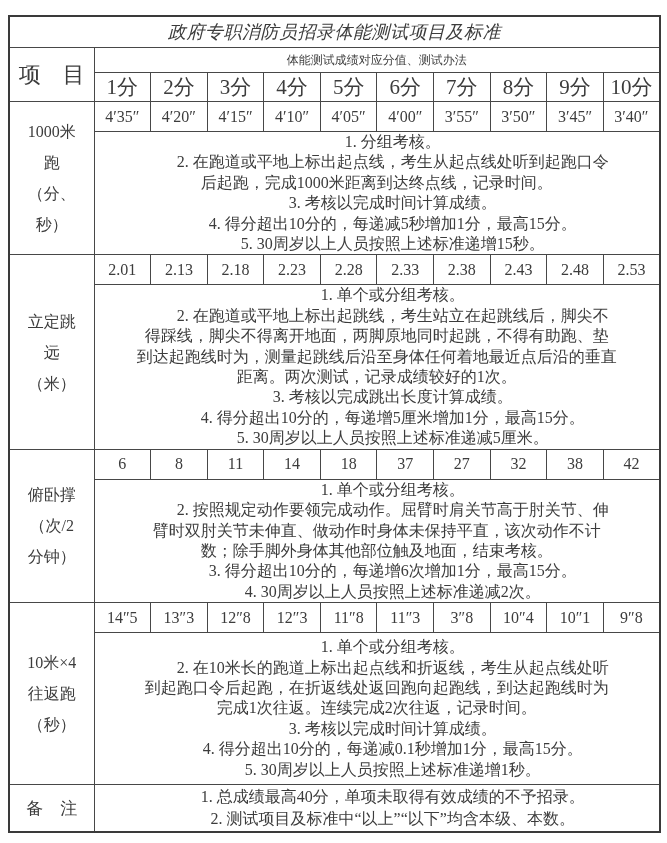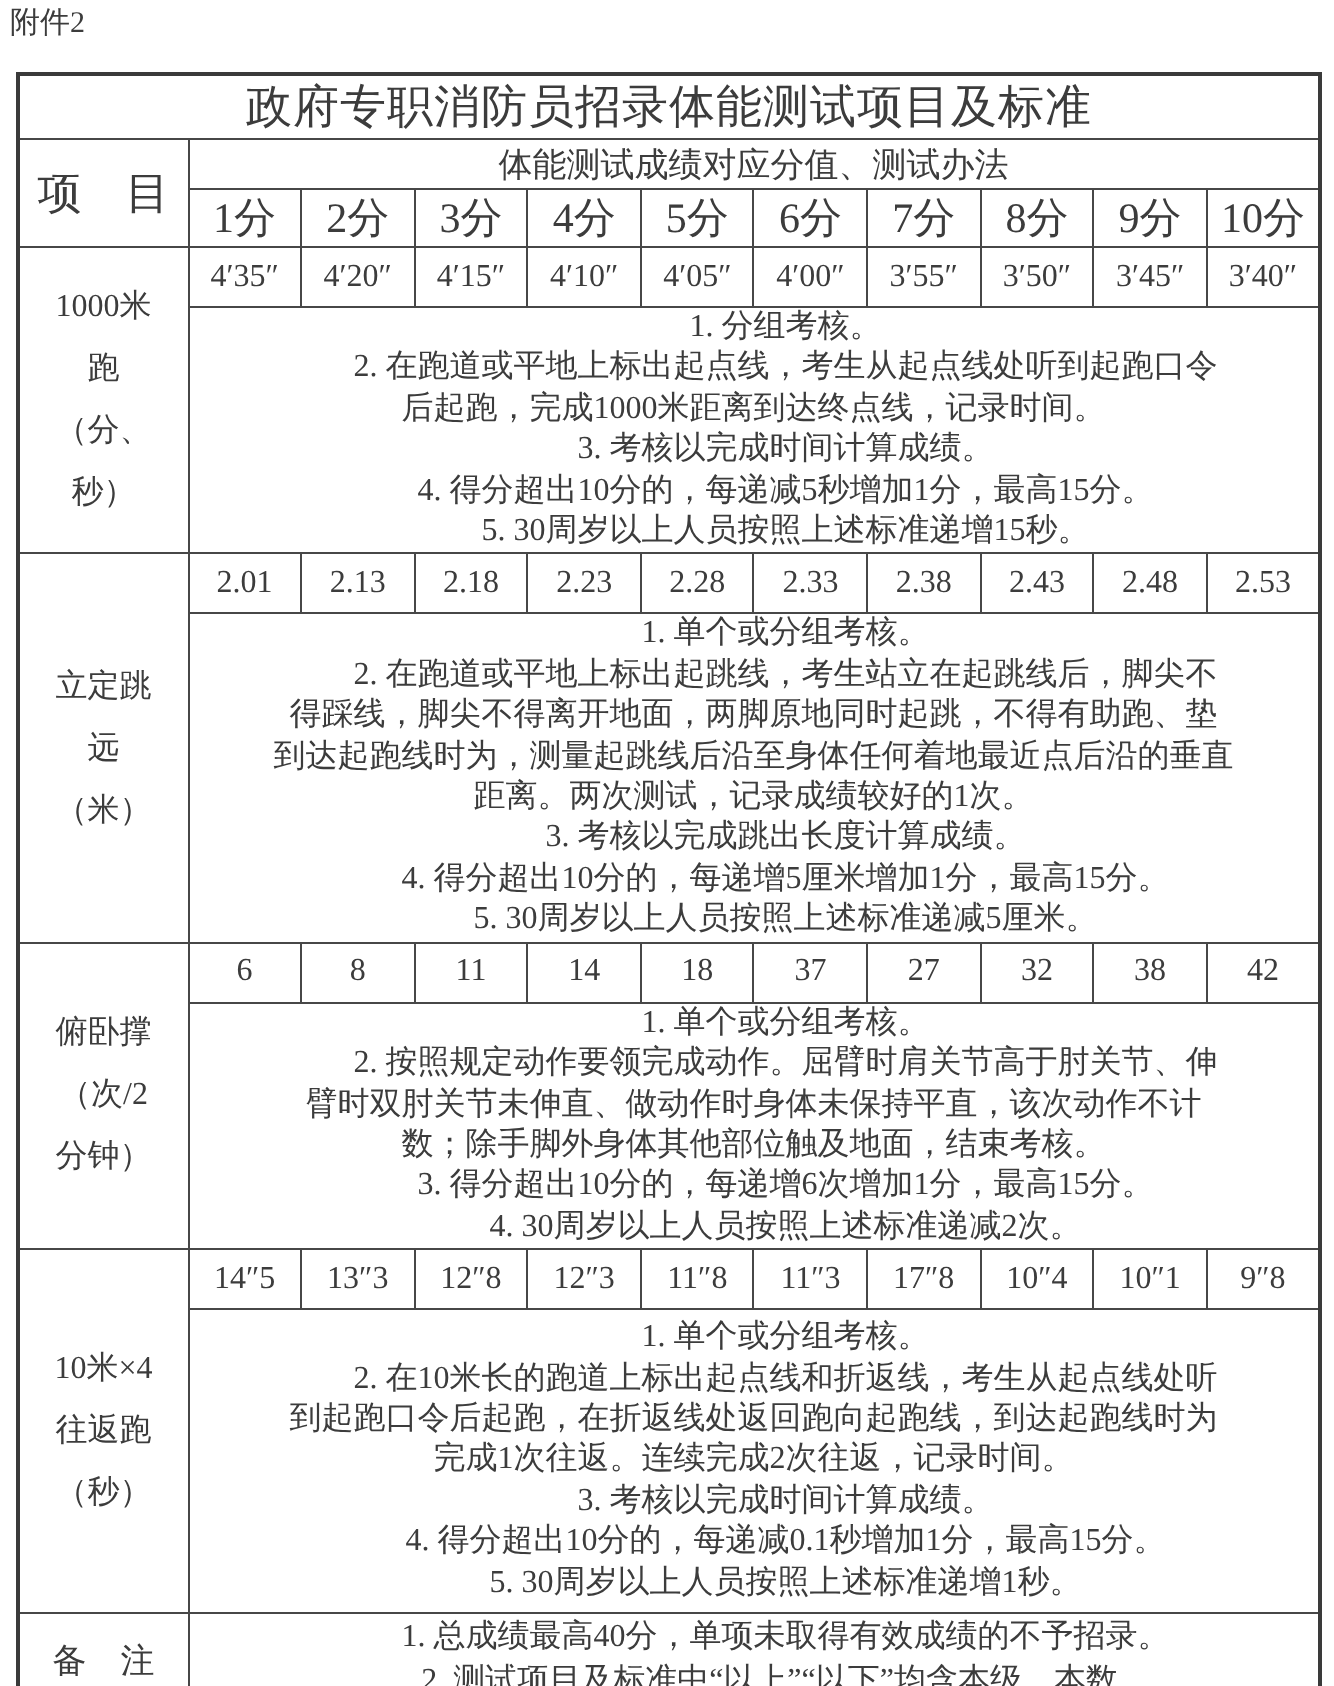--- a/index.html
+++ b/index.html
@@ -31,29 +31,30 @@
   }
   table.fitness td {
     border: 1px solid #474747;
     text-align: center;
     vertical-align: middle;
     padding: 0;
     overflow: hidden;
   }
   tr.title-row td {
     height: 30px;
-    font-size: 23px;
+    font-size: 18px;
     letter-spacing: 0.5px;
+    font-style: italic;
   }
   td.item-h {
     font-size: 22px;
   }
   td.score-h {
     height: 24px;
-    font-size: 17px;
+    font-size: 12px;
   }
   tr.subh td {
     height: 27px;
     font-size: 21px;
   }
   tr.vals td {
     height: 29px;
     font-size: 16px;
   }
   td.item-cell {
@@ -75,21 +76,20 @@
   td.nh4 { height: 151px; }
   tr.remark-row td { height: 46px; }
   tr.remark-row .nl { line-height: 22px; }
   col.c-item { width: 85px; }
   col.c-score { width: 56.6px; }
 </style>
 </head>
 <body>
 
 <div class="page">
-  <div class="attachment">附件2</div>
 
   <table class="fitness">
     <colgroup>
       <col class="c-item">
       <col class="c-score">
         <col class="c-score">
         <col class="c-score">
         <col class="c-score">
         <col class="c-score">
       <col class="c-score">
@@ -214,21 +214,21 @@
         <div>10米×4</div>
         <div>往返跑</div>
         <div>（秒）</div>
       </td>
       <td>14″5</td>
       <td>13″3</td>
       <td>12″8</td>
       <td>12″3</td>
       <td>11″8</td>
       <td>11″3</td>
-      <td>17″8</td>
+      <td>3″8</td>
       <td>10″4</td>
       <td>10″1</td>
       <td>9″8</td>
     </tr>
     <tr>
       <td class="notes-cell nh4" colspan="10">
         <div class="nl">　　1. 单个或分组考核。</div>
         <div class="nl">　　2. 在10米长的跑道上标出起点线和折返线，考生从起点线处听</div>
         <div class="nl">到起跑口令后起跑，在折返线处返回跑向起跑线，到达起跑线时为</div>
         <div class="nl">完成1次往返。连续完成2次往返，记录时间。</div>

